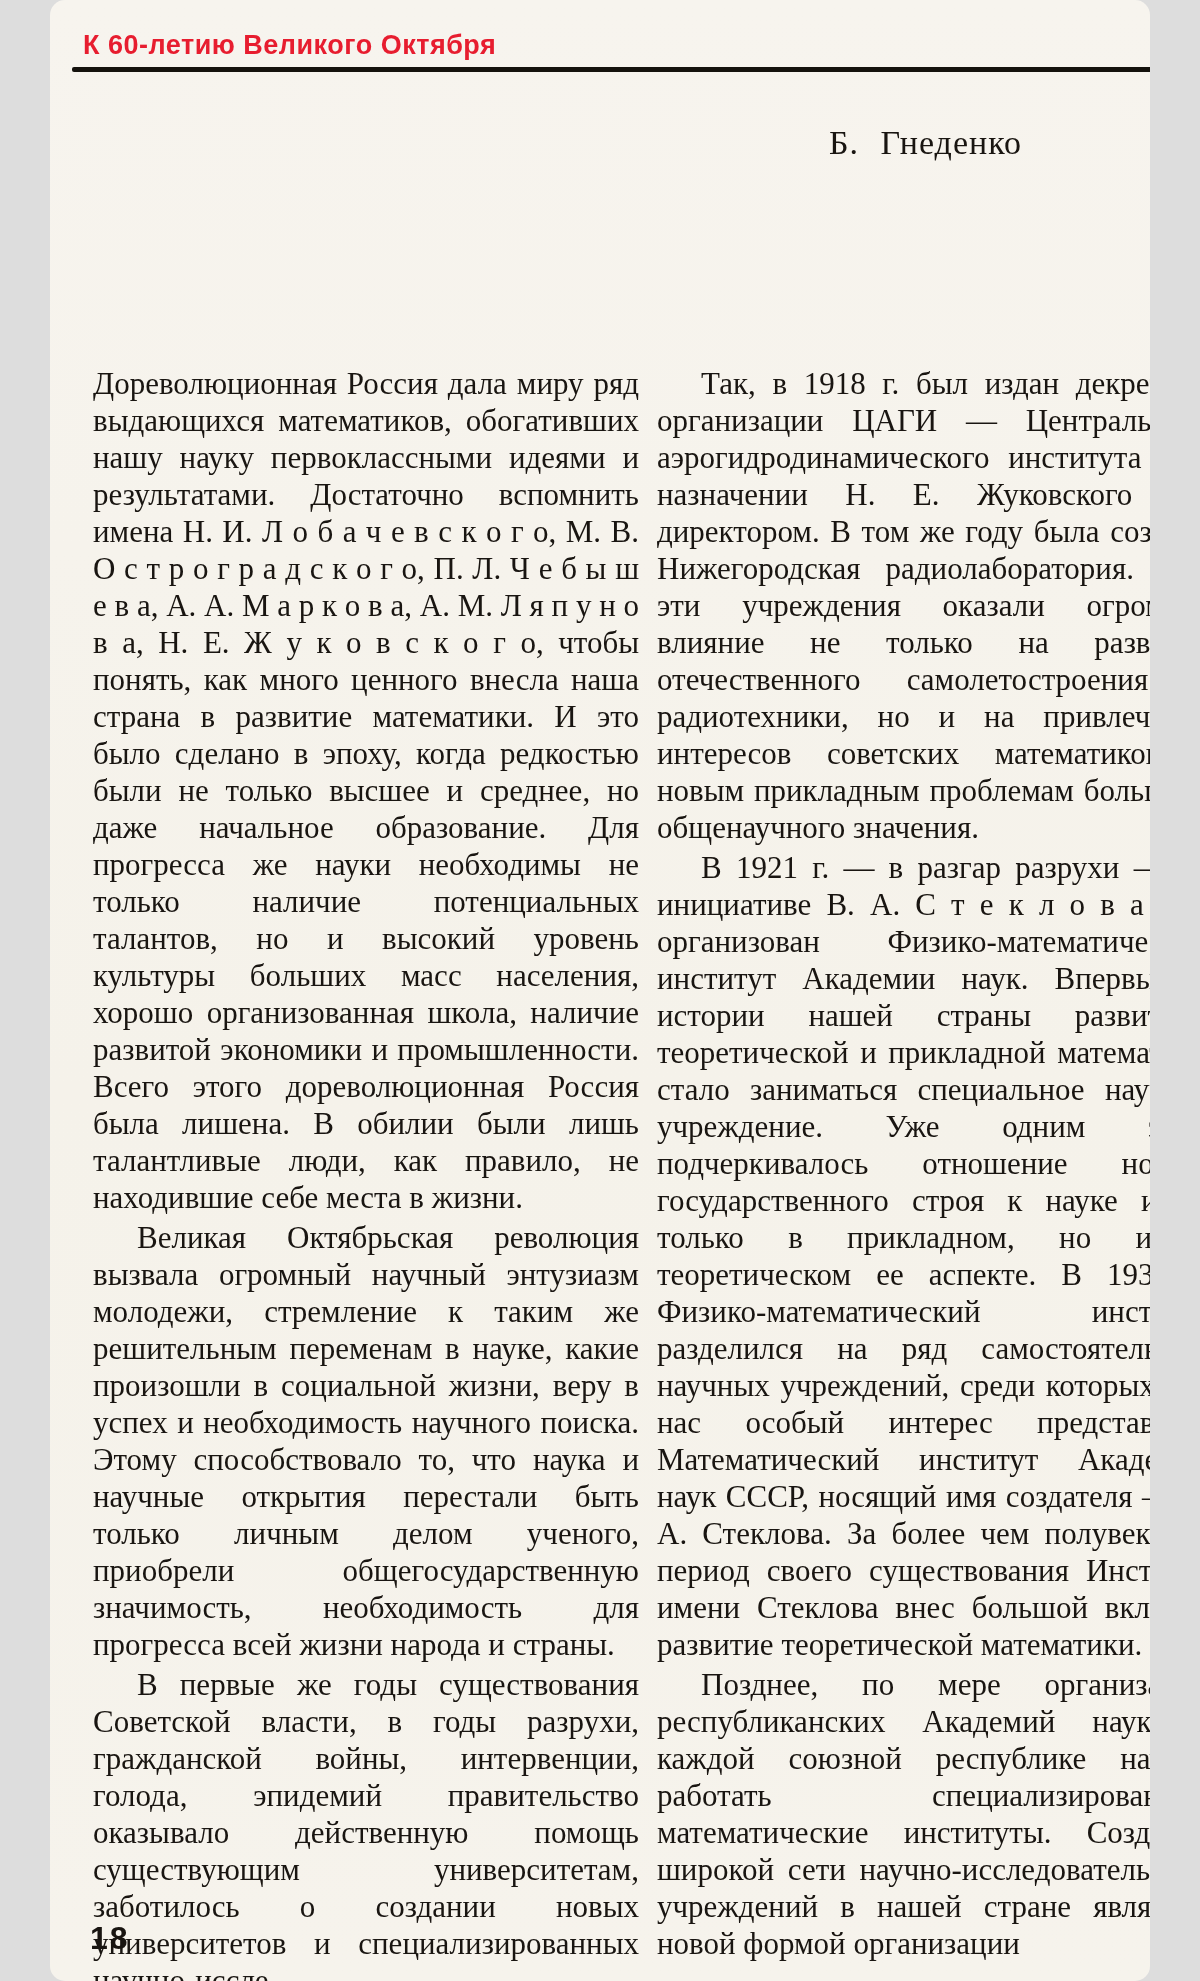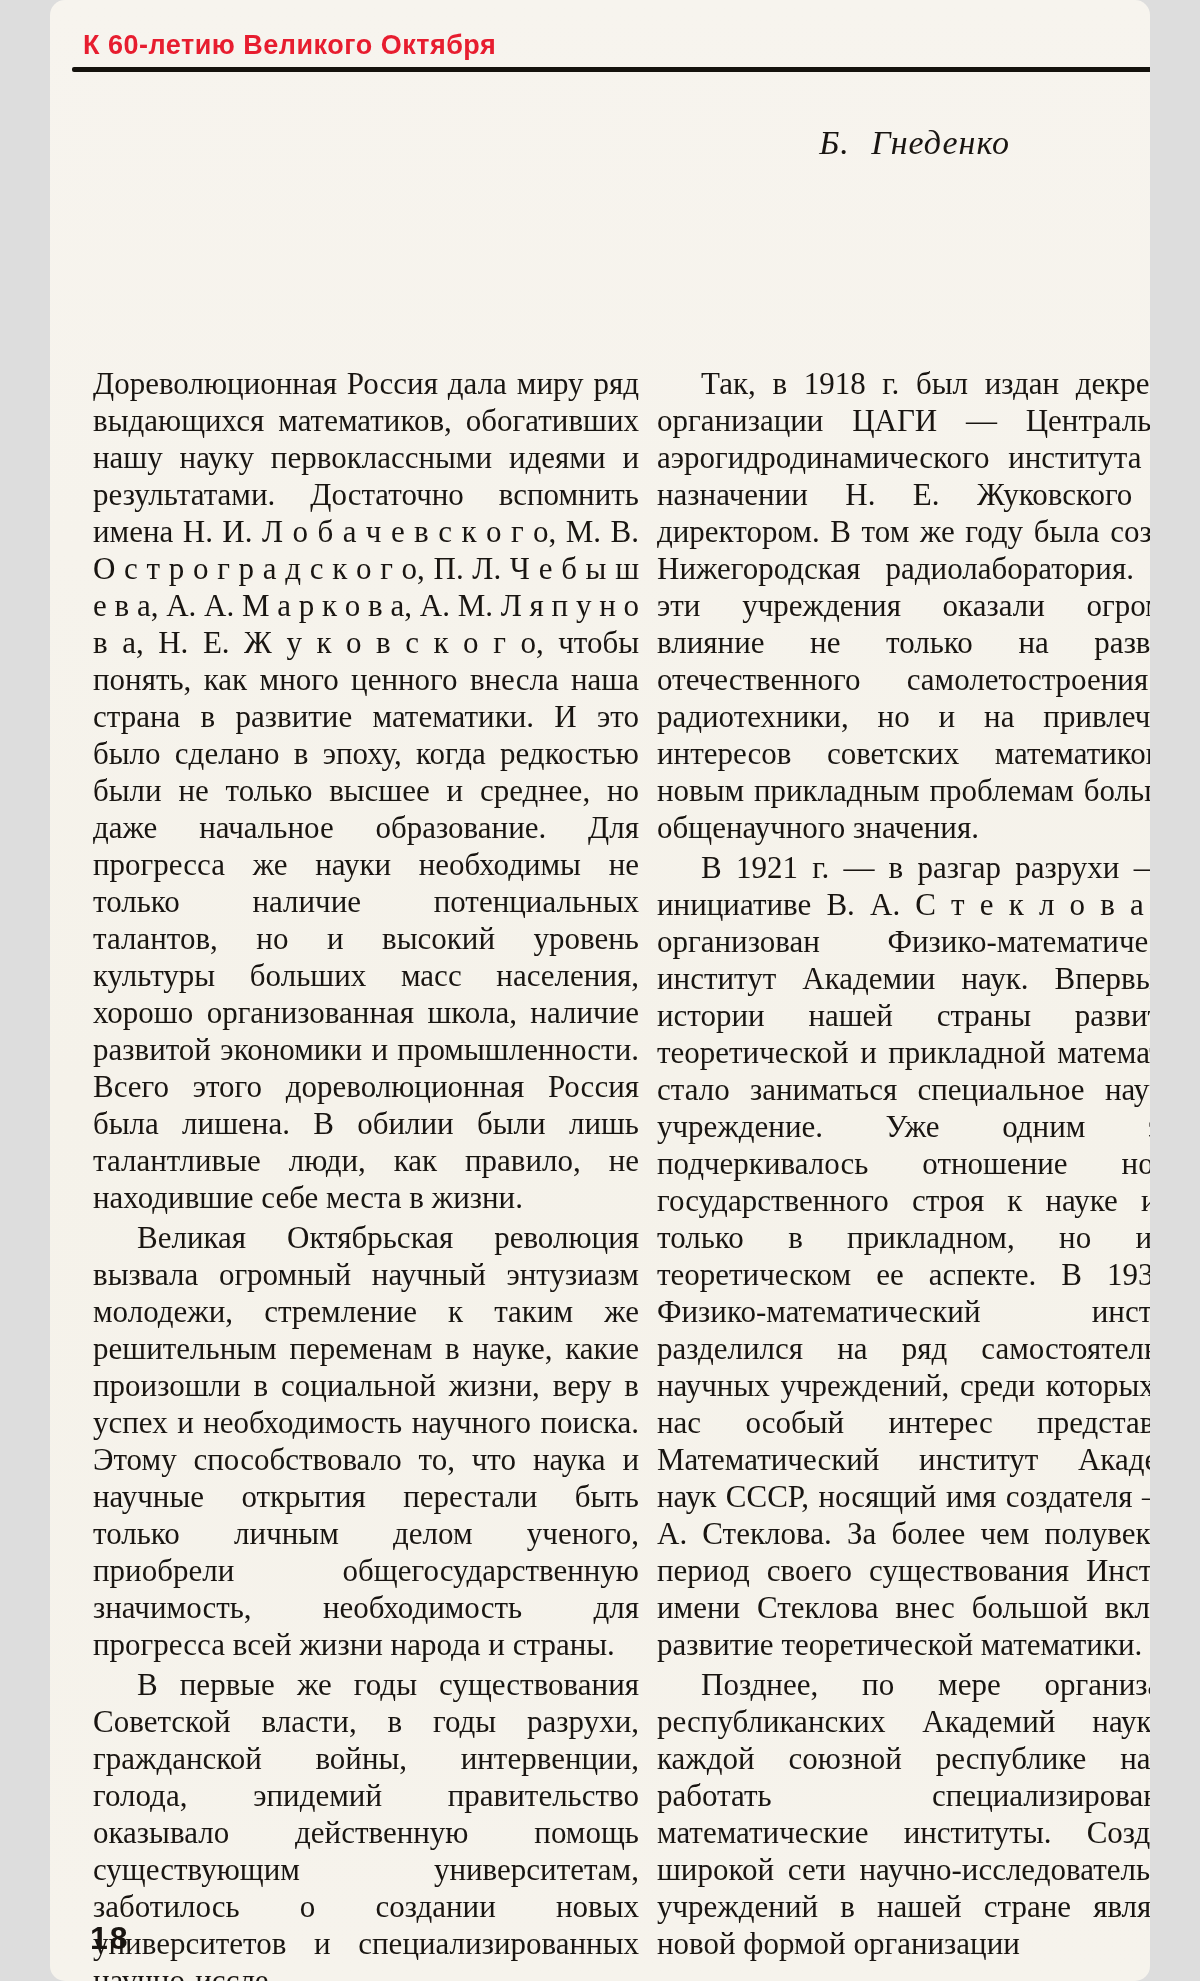--- a/index.html
+++ b/index.html
@@ -32,22 +32,21 @@
     left: 22px;
     top: 67px;
     width: 1176px;
     height: 5px;
     background: #15120d;
     border-radius: 2px;
   }
   .author {
     position: absolute;
     top: 124px;
-    right: 140px;
-    font-style: italic;
+    right: 128px;
     font-size: 34px;
     letter-spacing: 1px;
     word-spacing: 12px;
   }
   .title-wrap {
     position: absolute;
     top: 218px;
     left: 0;
     width: 100%;
     height: 120px;

